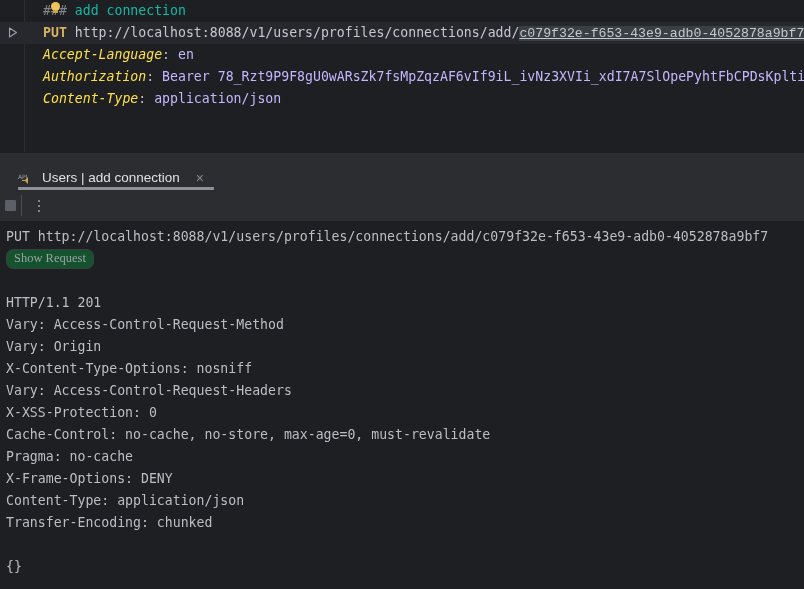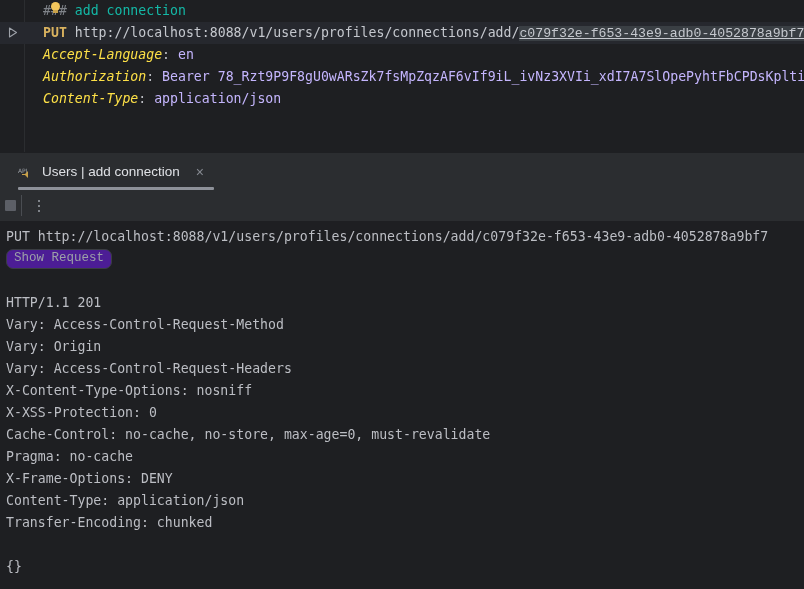--- a/index.html
+++ b/index.html
@@ -106,21 +106,21 @@
     height: 37px;
     background: #2b2d30;
   }
   .tab {
     position: absolute;
     left: 12px; top: 0;
     height: 37px;
     display: flex;
     align-items: center;
     gap: 8px;
-    padding: 0 6px;
+    padding: 6px 6px;
   }
   .api-icon {
     width: 16px; height: 16px;
     position: relative;
     display: block;
   }
   .tab-title {
     font-family: "Liberation Sans", sans-serif;
     font-size: 13.5px;
     color: #dfe1e5;
@@ -198,25 +198,25 @@
   }
   .rline-blank { height: 22px; }
   .chip-row {
     height: 22px;
     padding-left: 6px;
     display: flex;
     align-items: center;
   }
   .show-request-chip {
     display: inline-block;
-    background: #4c1d95;
+    background: #14532d;
     border: 1px solid #3a3d42;
     border-radius: 7px;
     color: #9da1a8;
-    font-family: Liberation Mono, monospace;
+    font-family: Liberation Serif, serif;
     font-size: 12.5px;
     line-height: 15px;
     padding: 1px 7px 2px 7px;
   }
 </style>
 </head>
 <body>
 
 <div class="editor-pane">
 
@@ -295,22 +295,22 @@
 
     <div class="chip-row">
       <span class="show-request-chip">Show Request</span>
     </div>
 
     <div class="rline-blank"></div>
 
     <div class="rline">HTTP/1.1 201</div>
     <div class="rline">Vary: Access-Control-Request-Method</div>
     <div class="rline">Vary: Origin</div>
+    <div class="rline">X-Content-Type-Options: nosniff</div>
     <div class="rline">Vary: Access-Control-Request-Headers</div>
-    <div class="rline">X-Content-Type-Options: nosniff</div>
     <div class="rline">X-XSS-Protection: 0</div>
     <div class="rline">Cache-Control: no-cache, no-store, max-age=0, must-revalidate</div>
     <div class="rline">Pragma: no-cache</div>
     <div class="rline">X-Frame-Options: DENY</div>
     <div class="rline">Content-Type: application/json</div>
     <div class="rline">Transfer-Encoding: chunked</div>
 
     <div class="rline-blank"></div>
 
     <div class="rline">{}</div>

